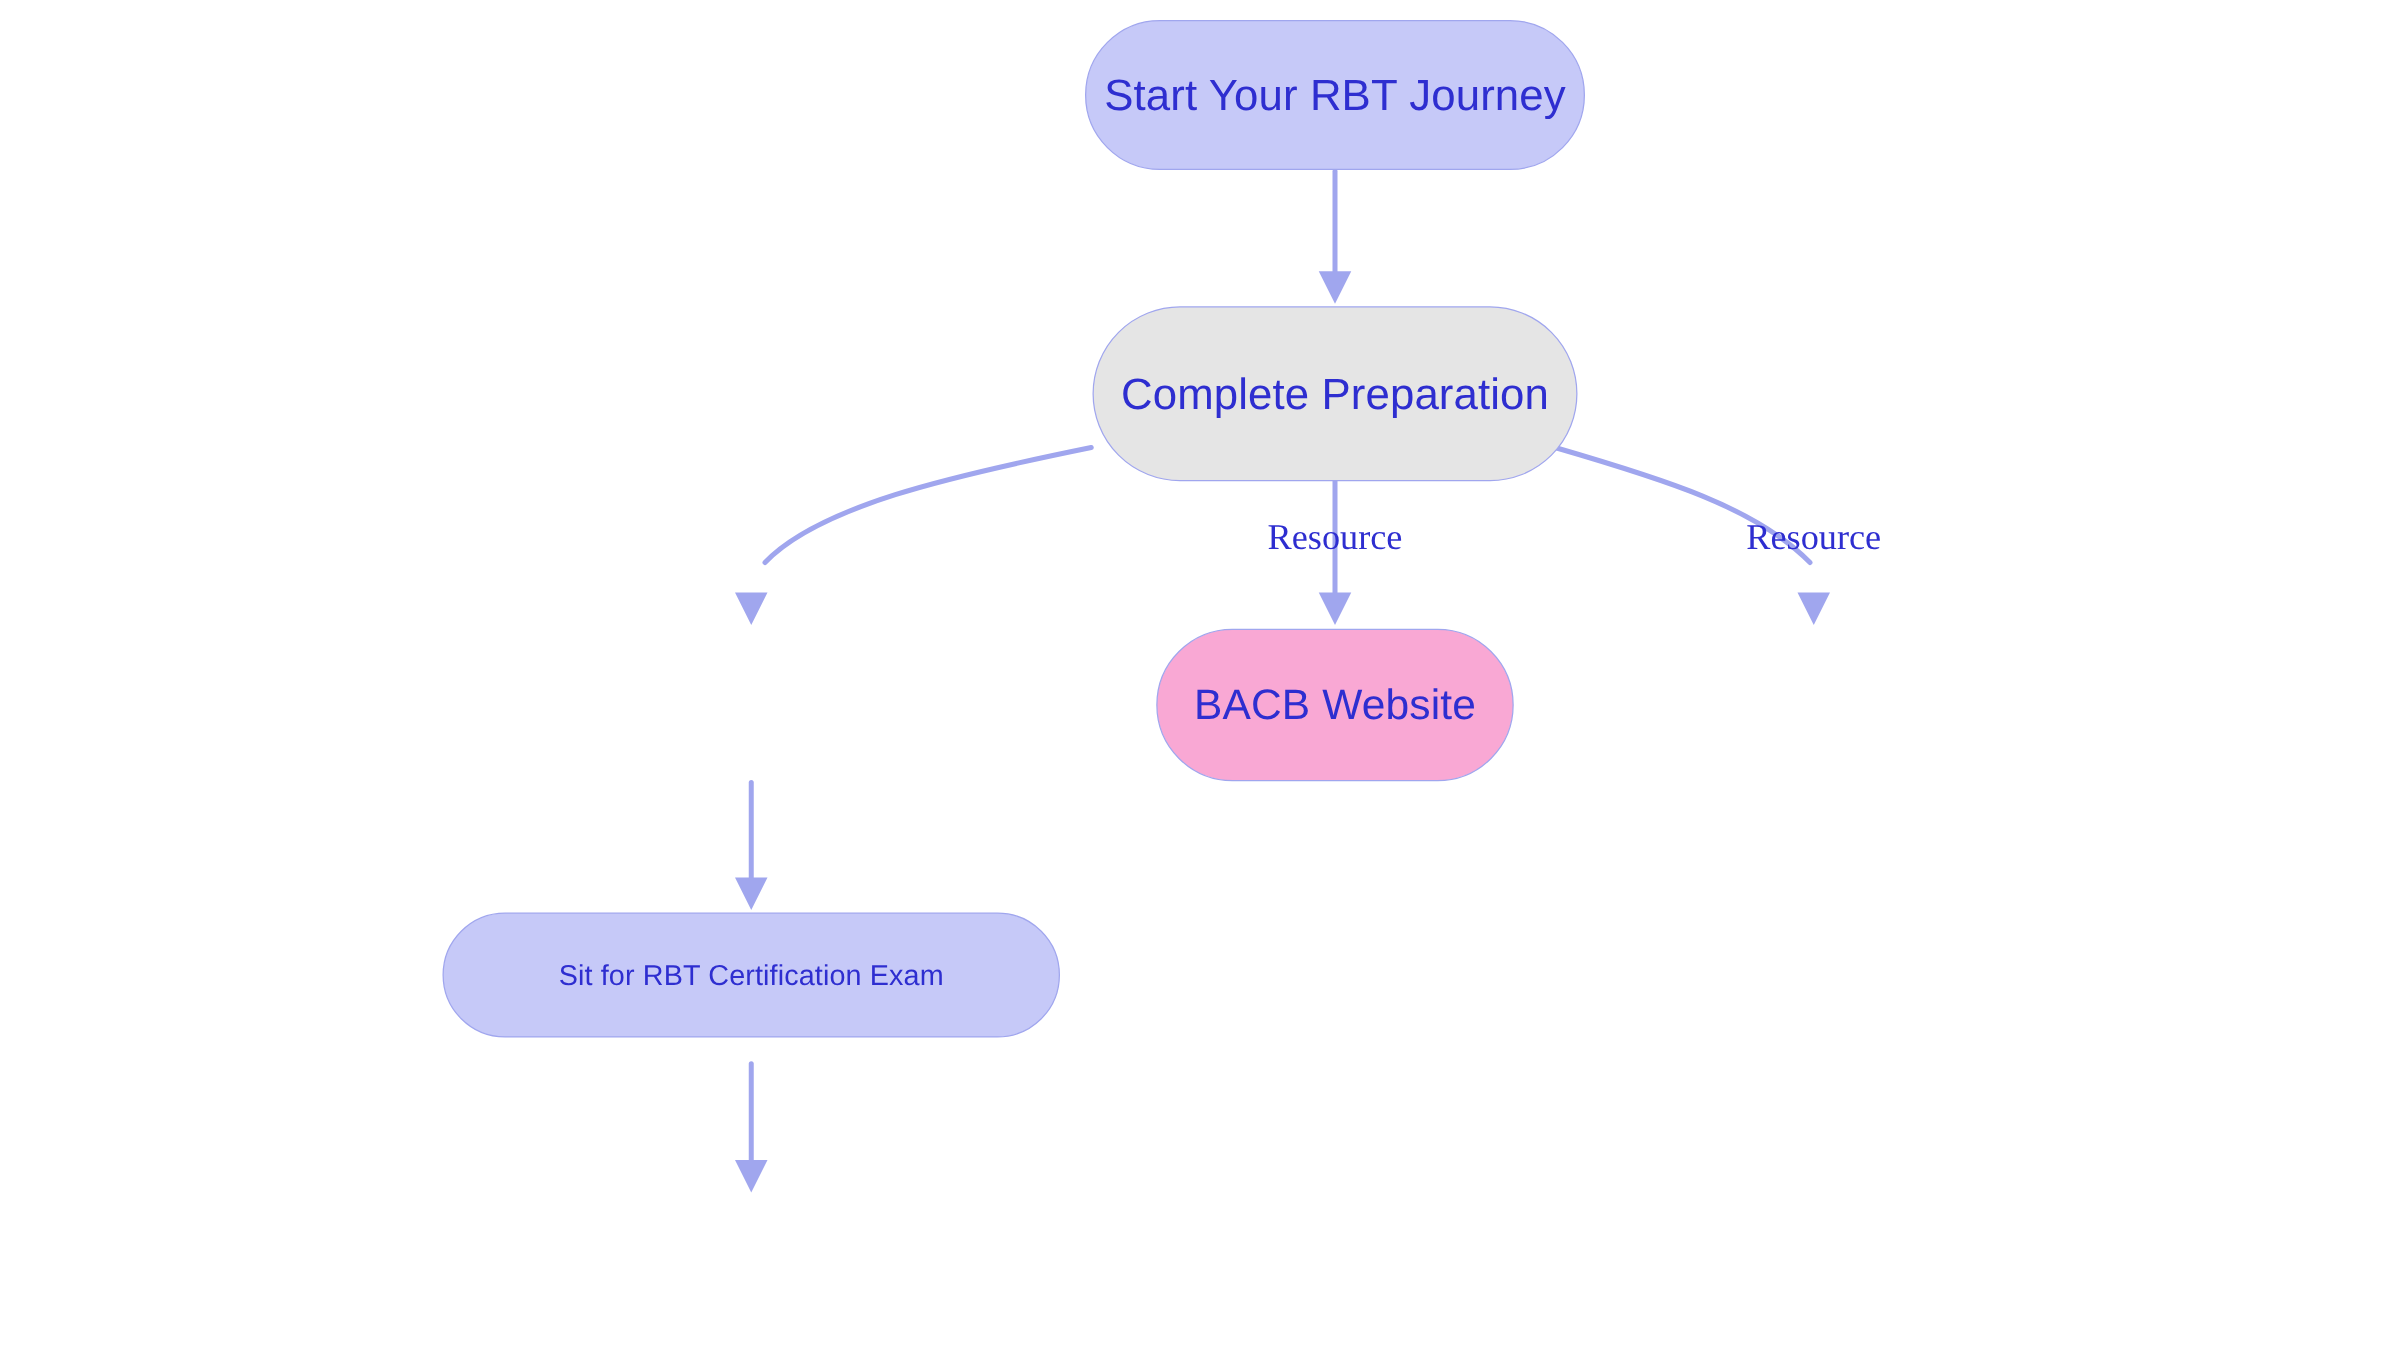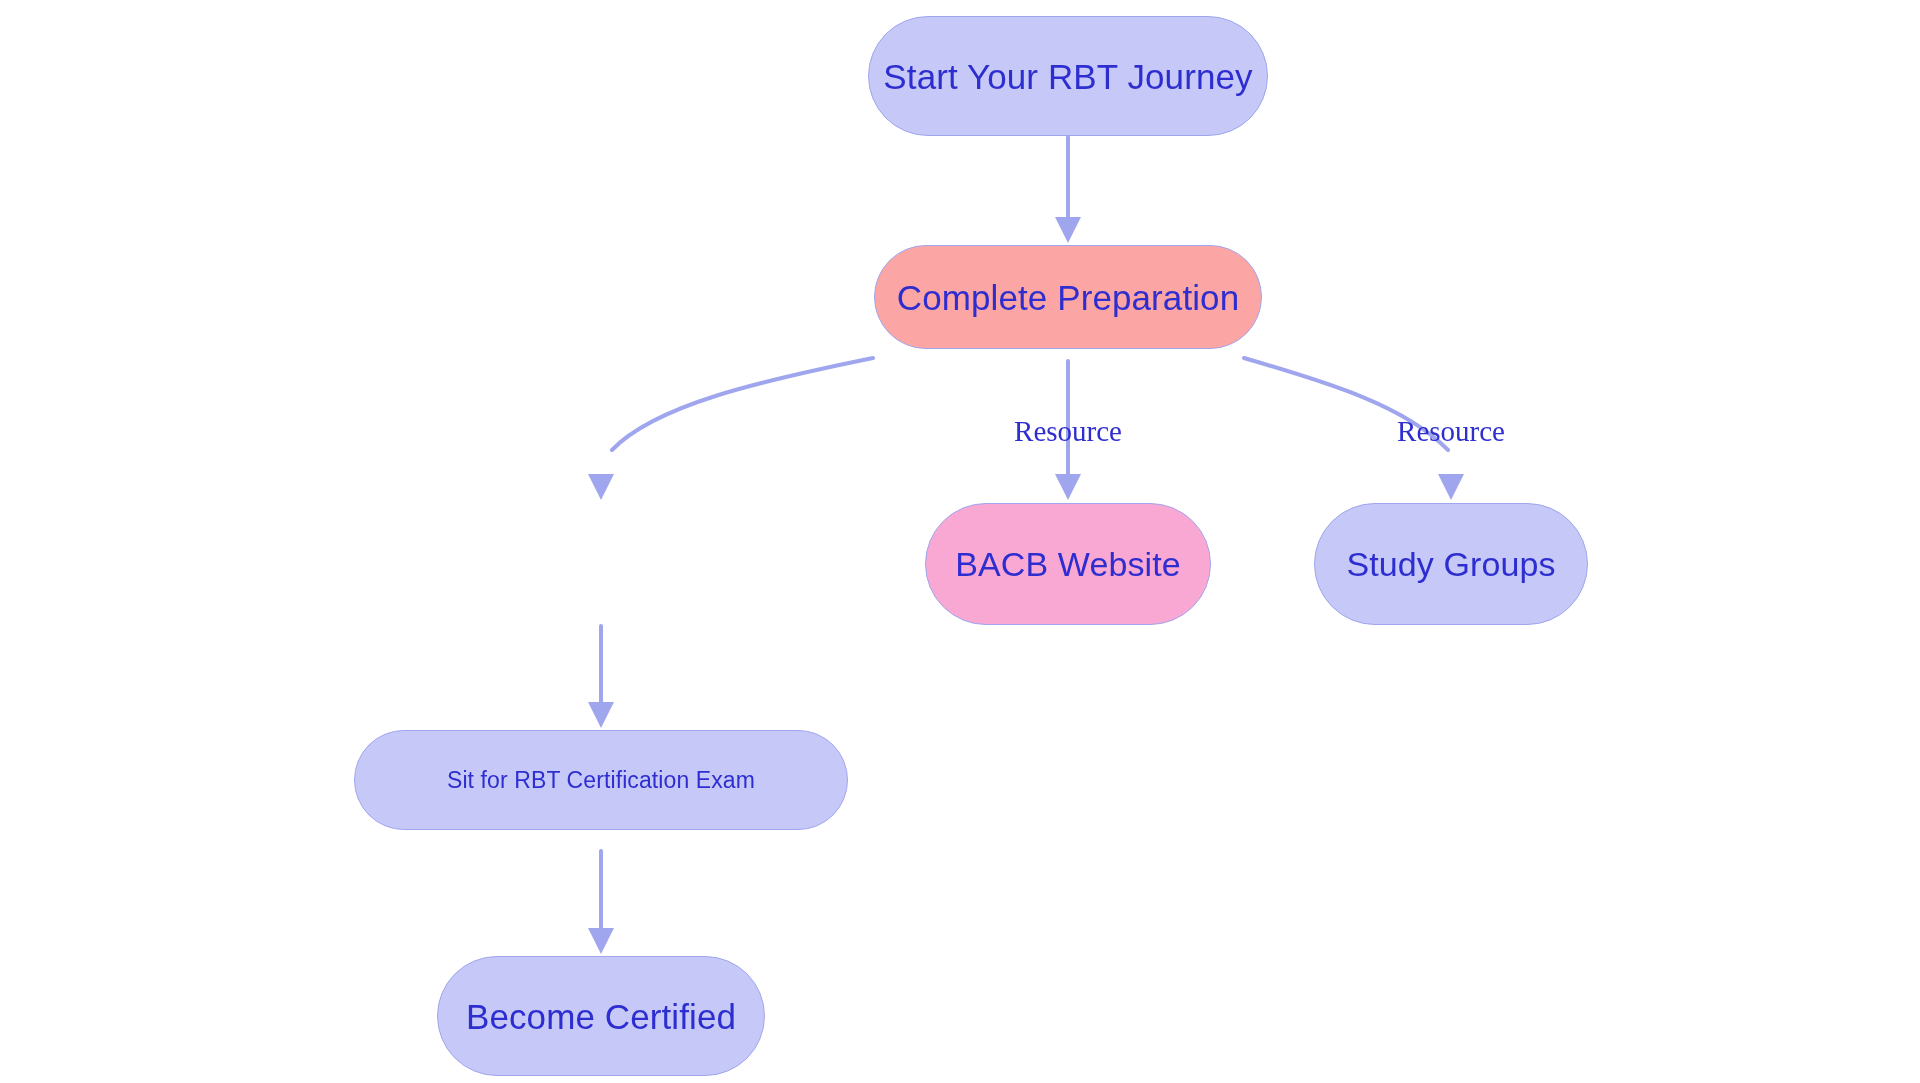--- a/index.html
+++ b/index.html
@@ -82,30 +82,24 @@
       <path d="M 601 851 L 601 932" fill="none" stroke="#a0a6ee" stroke-width="4" stroke-linecap="round"></path>
       <polygon points="0,0 -26,-13 -26,13" fill="#a0a6ee" transform="translate(601,954) rotate(90)"></polygon>
     </svg>
 
   <div id="node-layer">
       <div class="edge-label" style="left: 1068px; top: 431px; color: rgb(46, 46, 208);">Resource</div>
       <div class="edge-label" style="left: 1451px; top: 431px; color: rgb(46, 46, 208);">Resource</div>
       <div class="node" style="left: 868px; top: 16px; width: 400px; height: 120px; background: rgb(198, 201, 248); border-color: rgb(160, 166, 238); color: rgb(46, 46, 208); font-size: 35px;">
         <span class="node-label">Start Your RBT Journey</span>
       </div>
-      <div class="node" style="left: 874px; top: 245px; width: 388px; height: 104px; background: #fca5a5; border-color: rgb(160, 166, 238); color: rgb(46, 46, 208); font-size: 35px;">
+      <div class="node" style="left: 874px; top: 245px; width: 388px; height: 140px; background: #e5e5e5; border-color: rgb(160, 166, 238); color: rgb(46, 46, 208); font-size: 35px;">
         <span class="node-label">Complete Preparation</span>
       </div>
       <div class="node" style="left: 925px; top: 503px; width: 286px; height: 122px; background: #f9a8d4; border-color: rgb(160, 166, 238); color: rgb(46, 46, 208); font-size: 34px;">
         <span class="node-label">BACB Website</span>
       </div>
-      <div class="node" style="left: 1314px; top: 503px; width: 274px; height: 122px; background: rgb(198, 201, 248); border-color: rgb(160, 166, 238); color: rgb(46, 46, 208); font-size: 34px;">
-        <span class="node-label">Study Groups</span>
-      </div>
       <div class="node" style="left: 354px; top: 730px; width: 494px; height: 100px; background: rgb(198, 201, 248); border-color: rgb(160, 166, 238); color: rgb(46, 46, 208); font-size: 23px;">
         <span class="node-label">Sit for RBT Certification Exam</span>
-      </div>
-      <div class="node" style="left: 437px; top: 956px; width: 328px; height: 120px; background: rgb(198, 201, 248); border-color: rgb(160, 166, 238); color: rgb(46, 46, 208); font-size: 35px;">
-        <span class="node-label">Become Certified</span>
       </div>
     </div>
 
 </div>
 
 </body></html>

